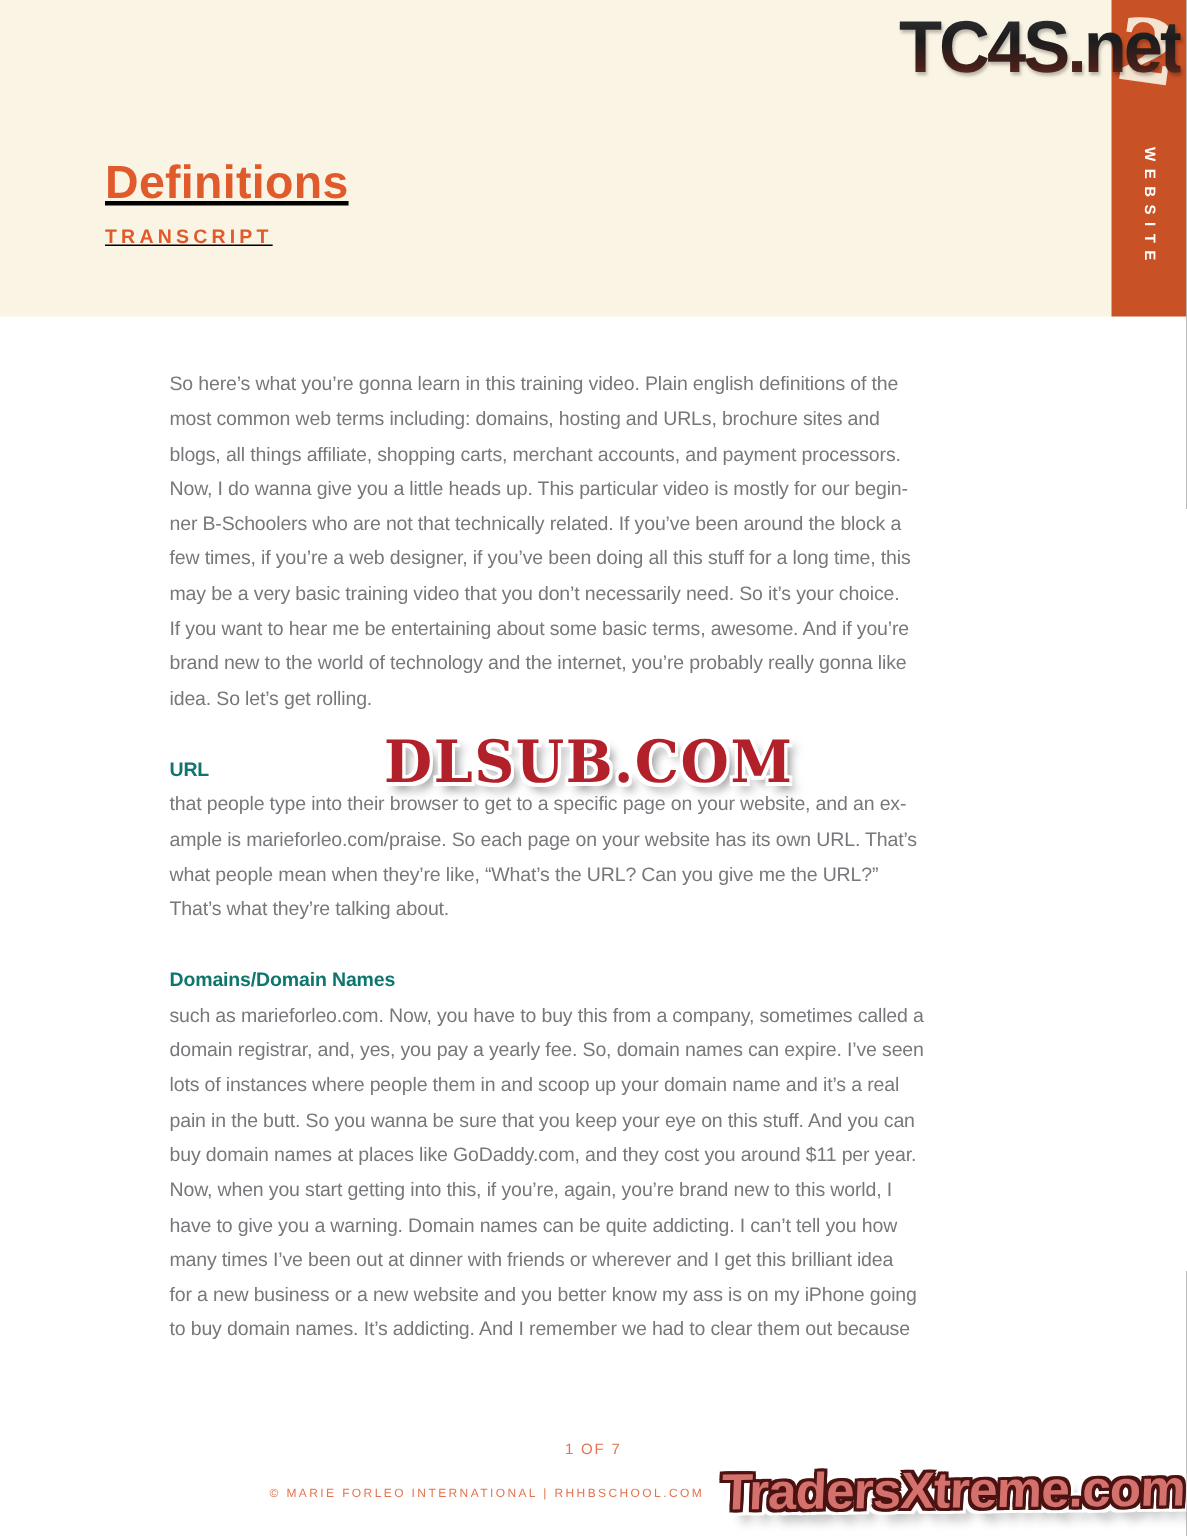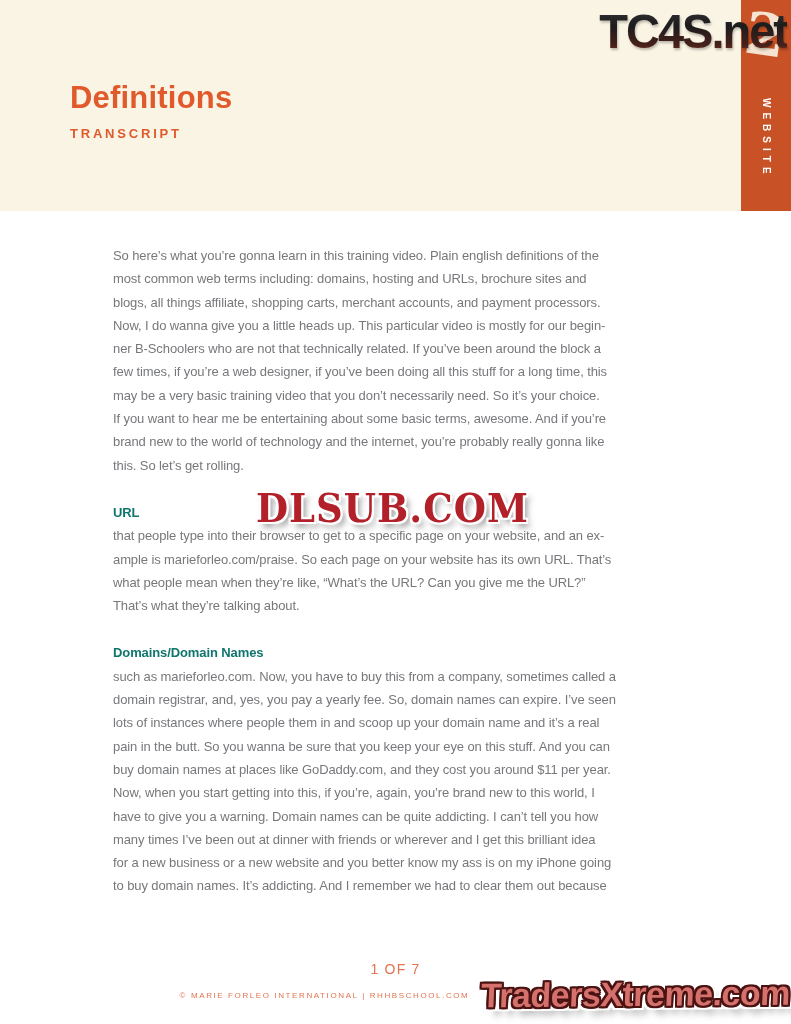--- a/index.html
+++ b/index.html
@@ -40,21 +40,21 @@
   .tab-swirl {
     position: absolute;
     right: 6px; top: 6px;
     font-size: 58px;
     font-weight: bold;
     font-family: "DejaVu Serif", serif;
     color: rgba(250, 244, 228, 0.9);
     transform: rotate(8deg);
     line-height: 1;
   }
-  .title-block { position: absolute; left: 70px; top: 80px; }
+  .title-block { position: absolute; left: 70px; top: 104px; text-decoration: underline; }
   .doc-title {
     font-size: 31px;
     font-weight: bold;
     color: #e05a2c;
     letter-spacing: 0.2px;
   }
   .doc-subtitle {
     margin-top: 10px;
     font-size: 13px;
     font-weight: bold;
@@ -81,21 +81,21 @@
     line-height: 23.3px;
     font-weight: bold;
     color: #0f766e;
   }
   
   .footer-pagenum {
     position: absolute;
     left: 0; top: 961px;
     width: 791px;
     text-align: center;
-    font-size: 14px;
+    font-size: 10px;
     letter-spacing: 1.2px;
     color: #e2744f;
   }
   .footer-copyright {
     position: absolute;
     left: 0; top: 991px;
     width: 649px;
     text-align: center;
     font-size: 8px;
     letter-spacing: 1.6px;
@@ -172,21 +172,21 @@
     <div class="para">
         <div class="tline">So here’s what you’re gonna learn in this training video. Plain english definitions of the</div>
         <div class="tline">most common web terms including: domains, hosting and URLs, brochure sites and</div>
         <div class="tline">blogs, all things affiliate, shopping carts, merchant accounts, and payment processors.</div>
         <div class="tline">Now, I do wanna give you a little heads up. This particular video is mostly for our begin-</div>
         <div class="tline">ner B-Schoolers who are not that technically related. If you’ve been around the block a</div>
         <div class="tline">few times, if you’re a web designer, if you’ve been doing all this stuff for a long time, this</div>
         <div class="tline">may be a very basic training video that you don’t necessarily need. So it’s your choice.</div>
         <div class="tline">If you want to hear me be entertaining about some basic terms, awesome. And if you’re</div>
         <div class="tline">brand new to the world of technology and the internet, you’re probably really gonna like</div>
-        <div class="tline">this. So let’s get rolling.</div>
+        <div class="tline">idea. So let’s get rolling.</div>
       </div>
 
     <div class="section">
       <div class="section-heading">URL</div>
       <div>
           <div class="tline">that people type into their browser to get to a specific page on your website, and an ex-</div>
           <div class="tline">ample is marieforleo.com/praise. So each page on your website has its own URL. That’s</div>
           <div class="tline">what people mean when they’re like, “What’s the URL? Can you give me the URL?”</div>
           <div class="tline">That’s what they’re talking about.</div>
         </div>

